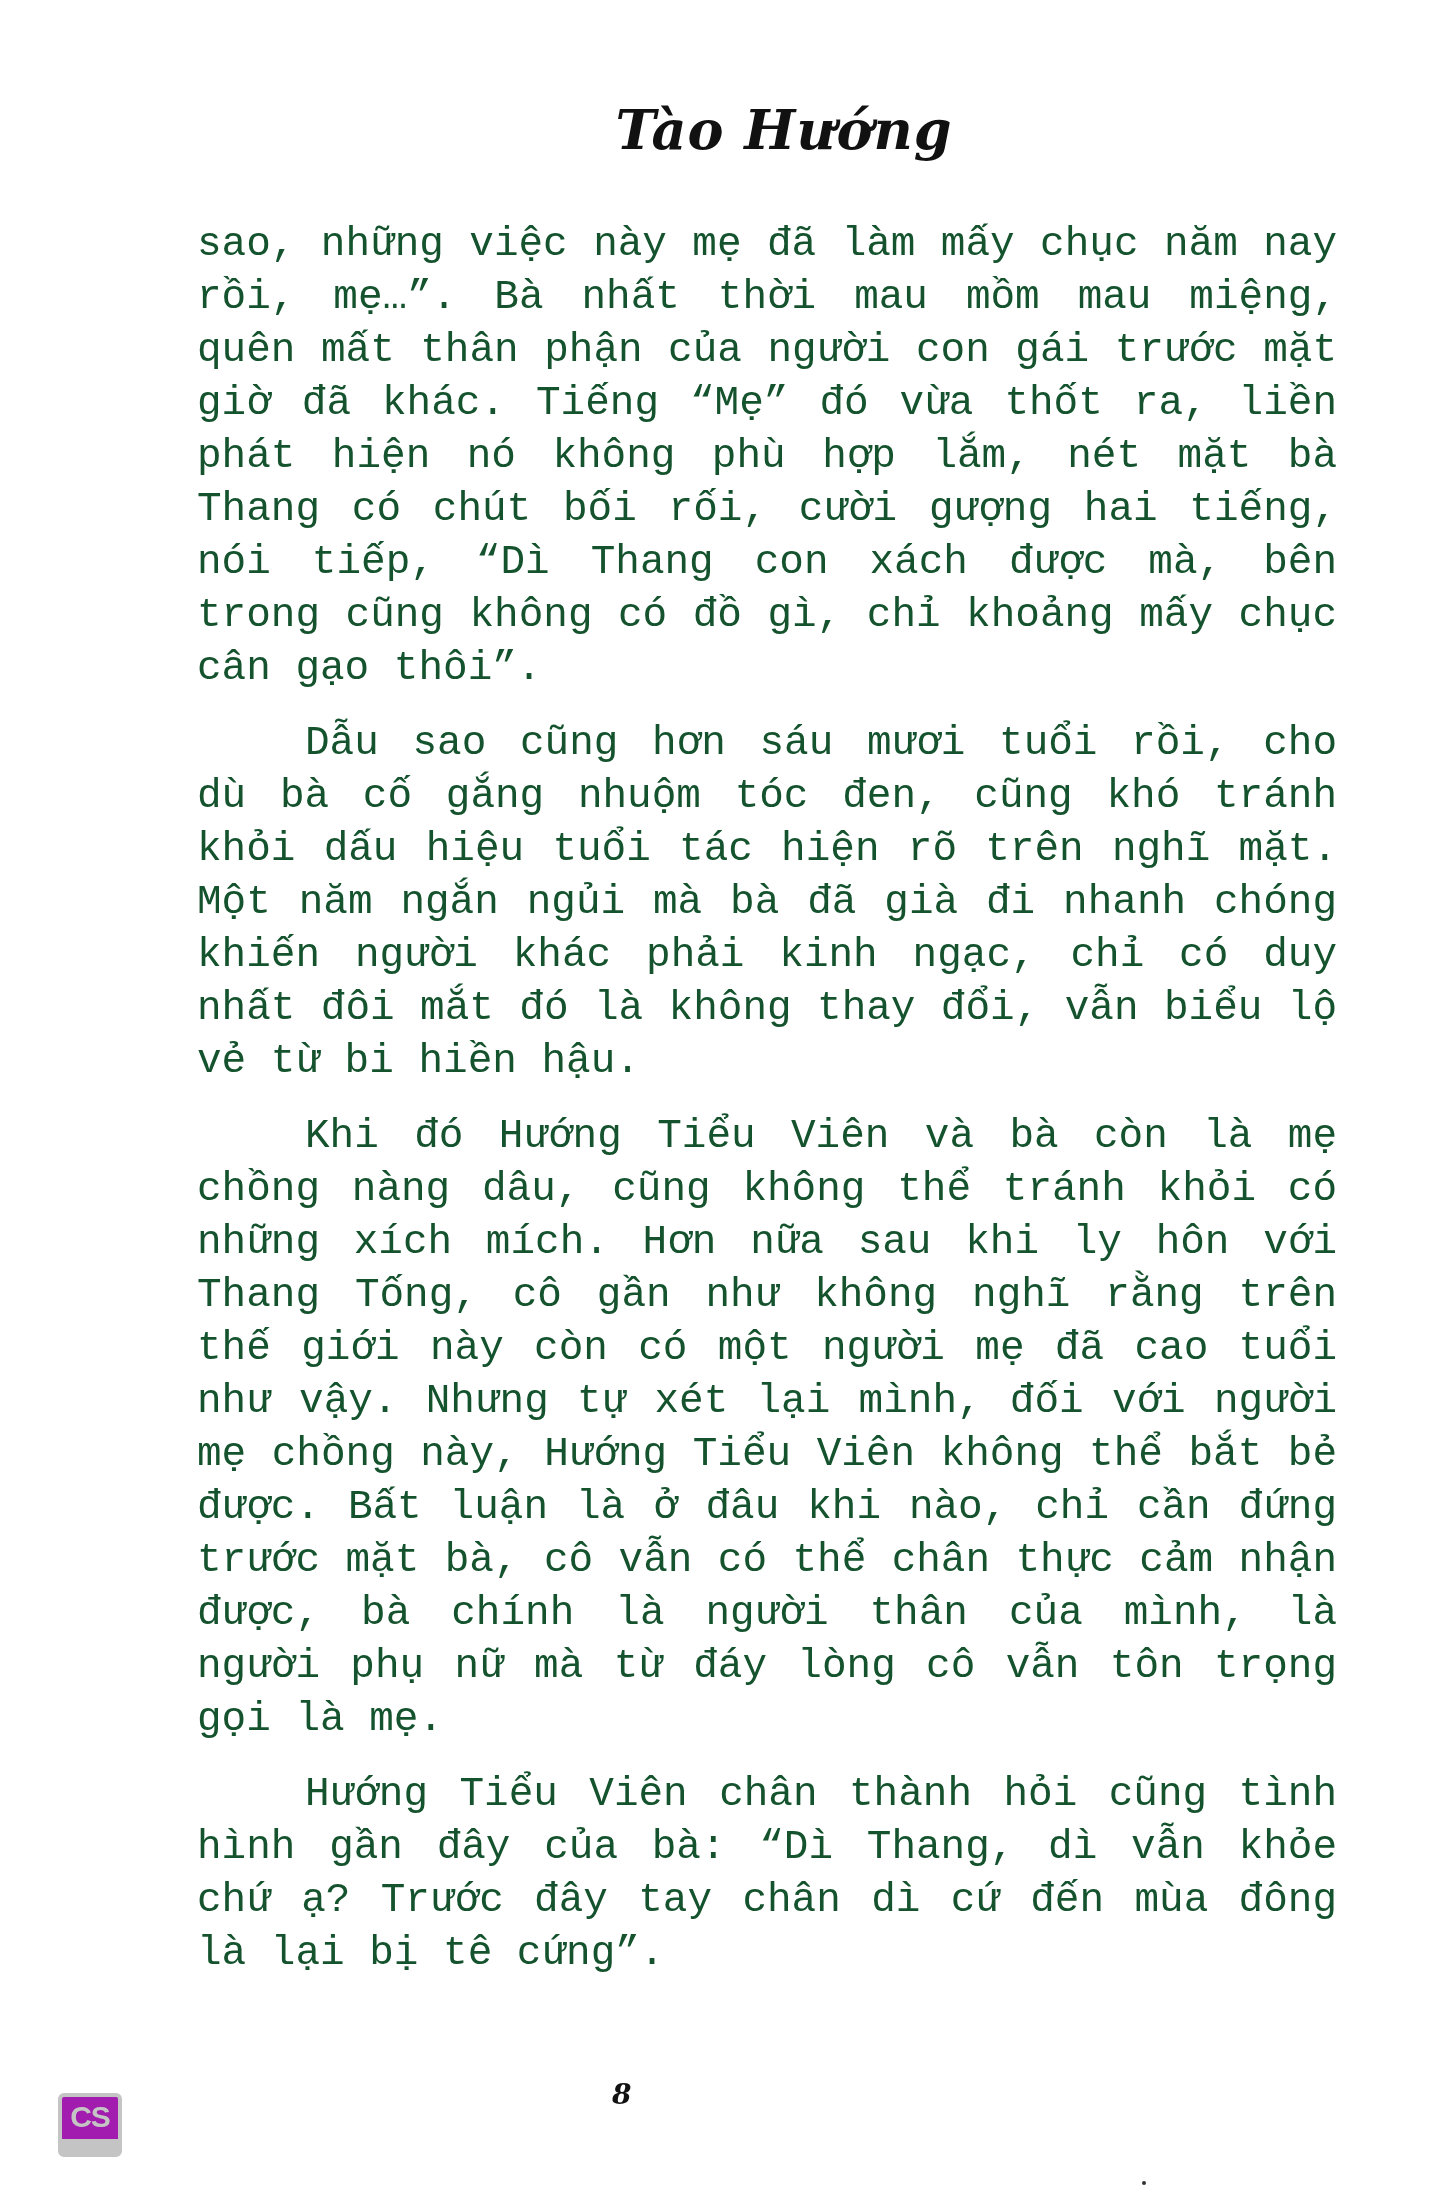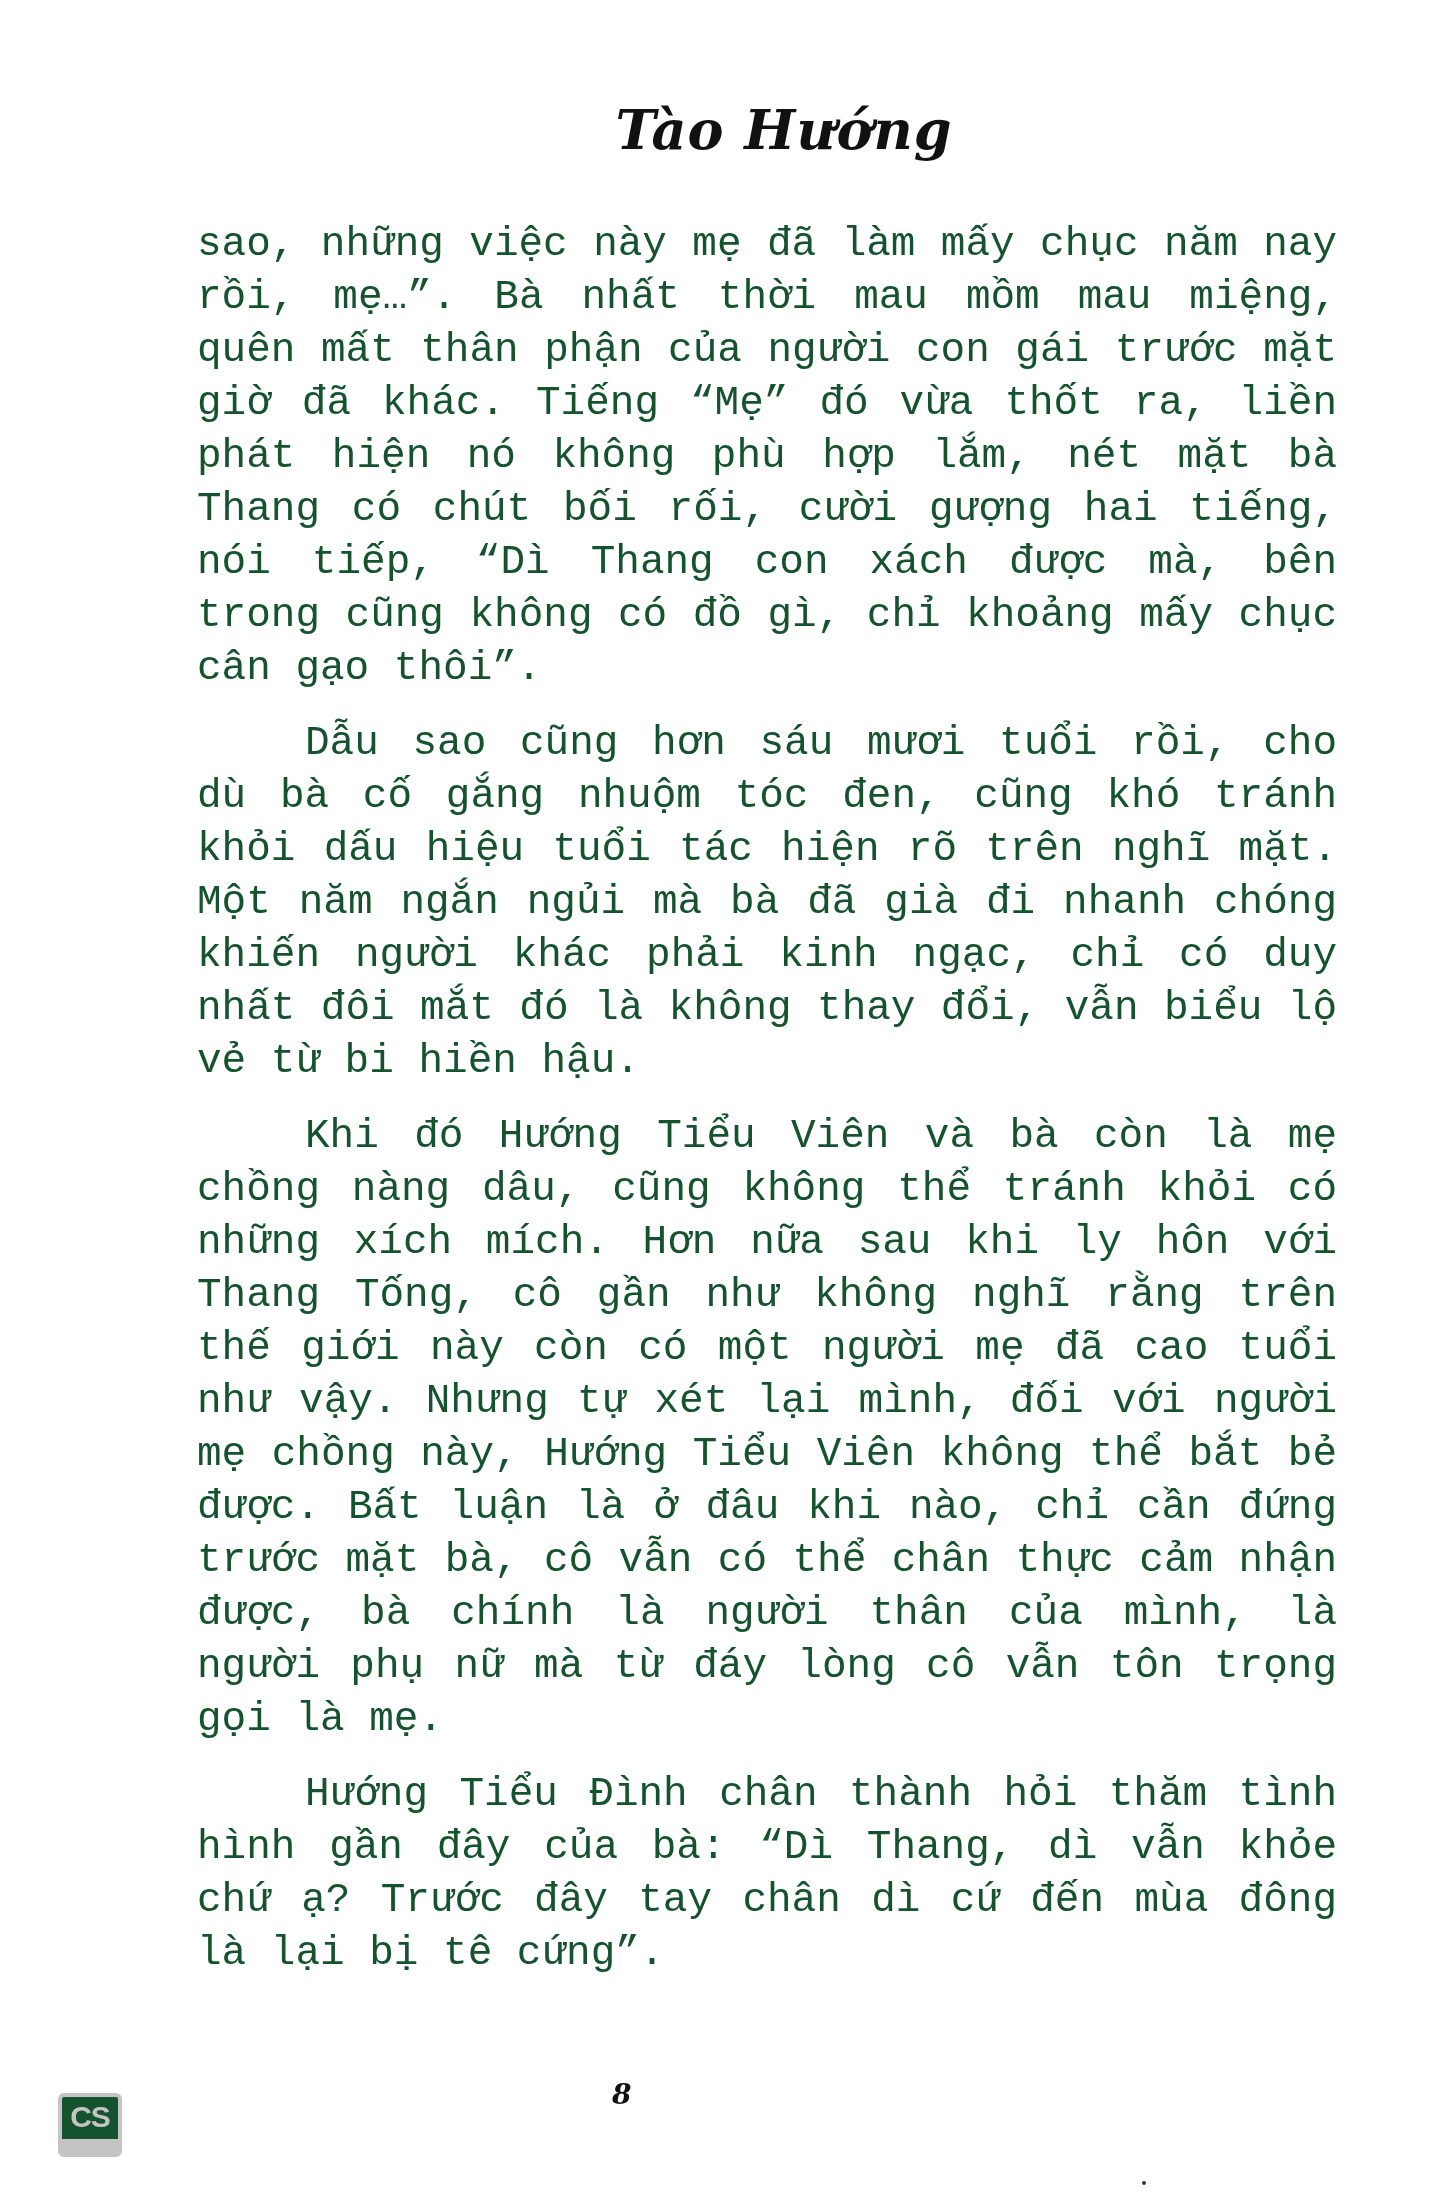--- a/index.html
+++ b/index.html
@@ -67,21 +67,21 @@
     display: flex;
     align-items: center;
   }
   .cs-logo {
     width: 64px;
     height: 64px;
     box-sizing: border-box;
     border: 4px solid #c4c4c4;
     border-radius: 6px;
     position: relative;
-    background: #14532d;
+    background: #a21caf;
   }
   .cs-logo .cs-band {
     position: absolute;
     left: 0;
     right: 0;
     bottom: 0;
     height: 14px;
     background: #c4c4c4;
   }
   .cs-logo .cs-text {
@@ -119,21 +119,21 @@
 <body>
 
 <div class="page-header">
   <span class="header-title">Tào Hướng</span>
 </div>
 
 <div class="body-text">
   <p>sao, những việc này mẹ đã làm mấy chục năm nay rồi, mẹ…”. Bà nhất thời mau mồm mau miệng, quên mất thân phận của người con gái trước mặt giờ đã khác. Tiếng “Mẹ” đó vừa thốt ra, liền phát hiện nó không phù hợp lắm, nét mặt bà Thang có chút bối rối, cười gượng hai tiếng, nói tiếp, “Dì Thang con xách được mà, bên trong cũng không có đồ gì, chỉ khoảng mấy chục cân gạo thôi”.</p>
   <p class="indent">Dẫu sao cũng hơn sáu mươi tuổi rồi, cho dù bà cố gắng nhuộm tóc đen, cũng khó tránh khỏi dấu hiệu tuổi tác hiện rõ trên nghĩ mặt. Một năm ngắn ngủi mà bà đã già đi nhanh chóng khiến người khác phải kinh ngạc, chỉ có duy nhất đôi mắt đó là không thay đổi, vẫn biểu lộ vẻ từ bi hiền hậu.</p>
   <p class="indent">Khi đó Hướng Tiểu Viên và bà còn là mẹ chồng nàng dâu, cũng không thể tránh khỏi có những xích mích. Hơn nữa sau khi ly hôn với Thang Tống, cô gần như không nghĩ rằng trên thế giới này còn có một người mẹ đã cao tuổi như vậy. Nhưng tự xét lại mình, đối với người mẹ chồng này, Hướng Tiểu Viên không thể bắt bẻ được. Bất luận là ở đâu khi nào, chỉ cần đứng trước mặt bà, cô vẫn có thể chân thực cảm nhận được, bà chính là người thân của mình, là người phụ nữ mà từ đáy lòng cô vẫn tôn trọng gọi là mẹ.</p>
-  <p class="indent">Hướng Tiểu Đình chân thành hỏi thăm tình hình gần đây của bà: “Dì Thang, dì vẫn khỏe chứ ạ? Trước đây tay chân dì cứ đến mùa đông là lại bị tê cứng”.</p>
+  <p class="indent">Hướng Tiểu Viên chân thành hỏi cũng tình hình gần đây của bà: “Dì Thang, dì vẫn khỏe chứ ạ? Trước đây tay chân dì cứ đến mùa đông là lại bị tê cứng”.</p>
 </div>
 
 <div class="page-number">8</div>
 
 <div class="watermark">
   <div class="cs-logo">
     <span class="cs-text">CS</span>
     <span class="cs-band"></span>
   </div>
 </div>

